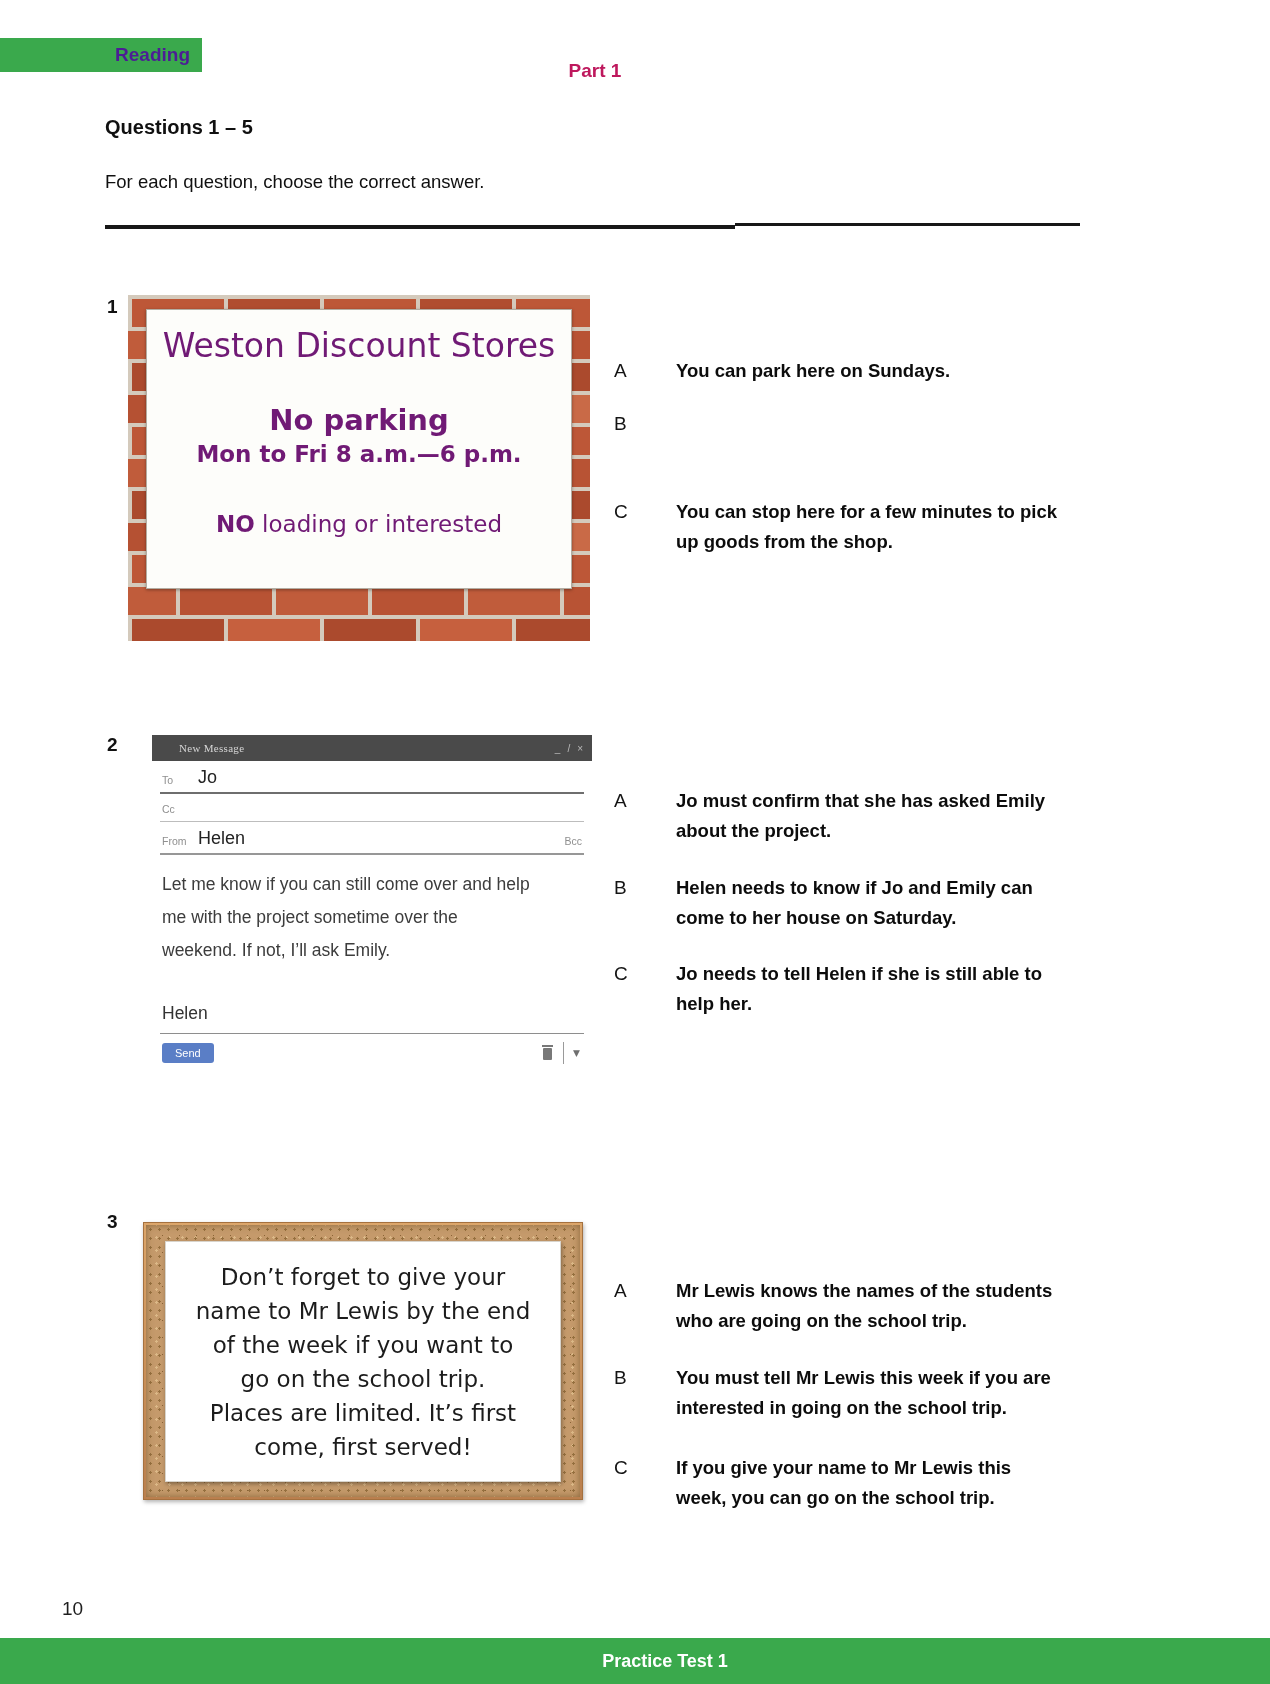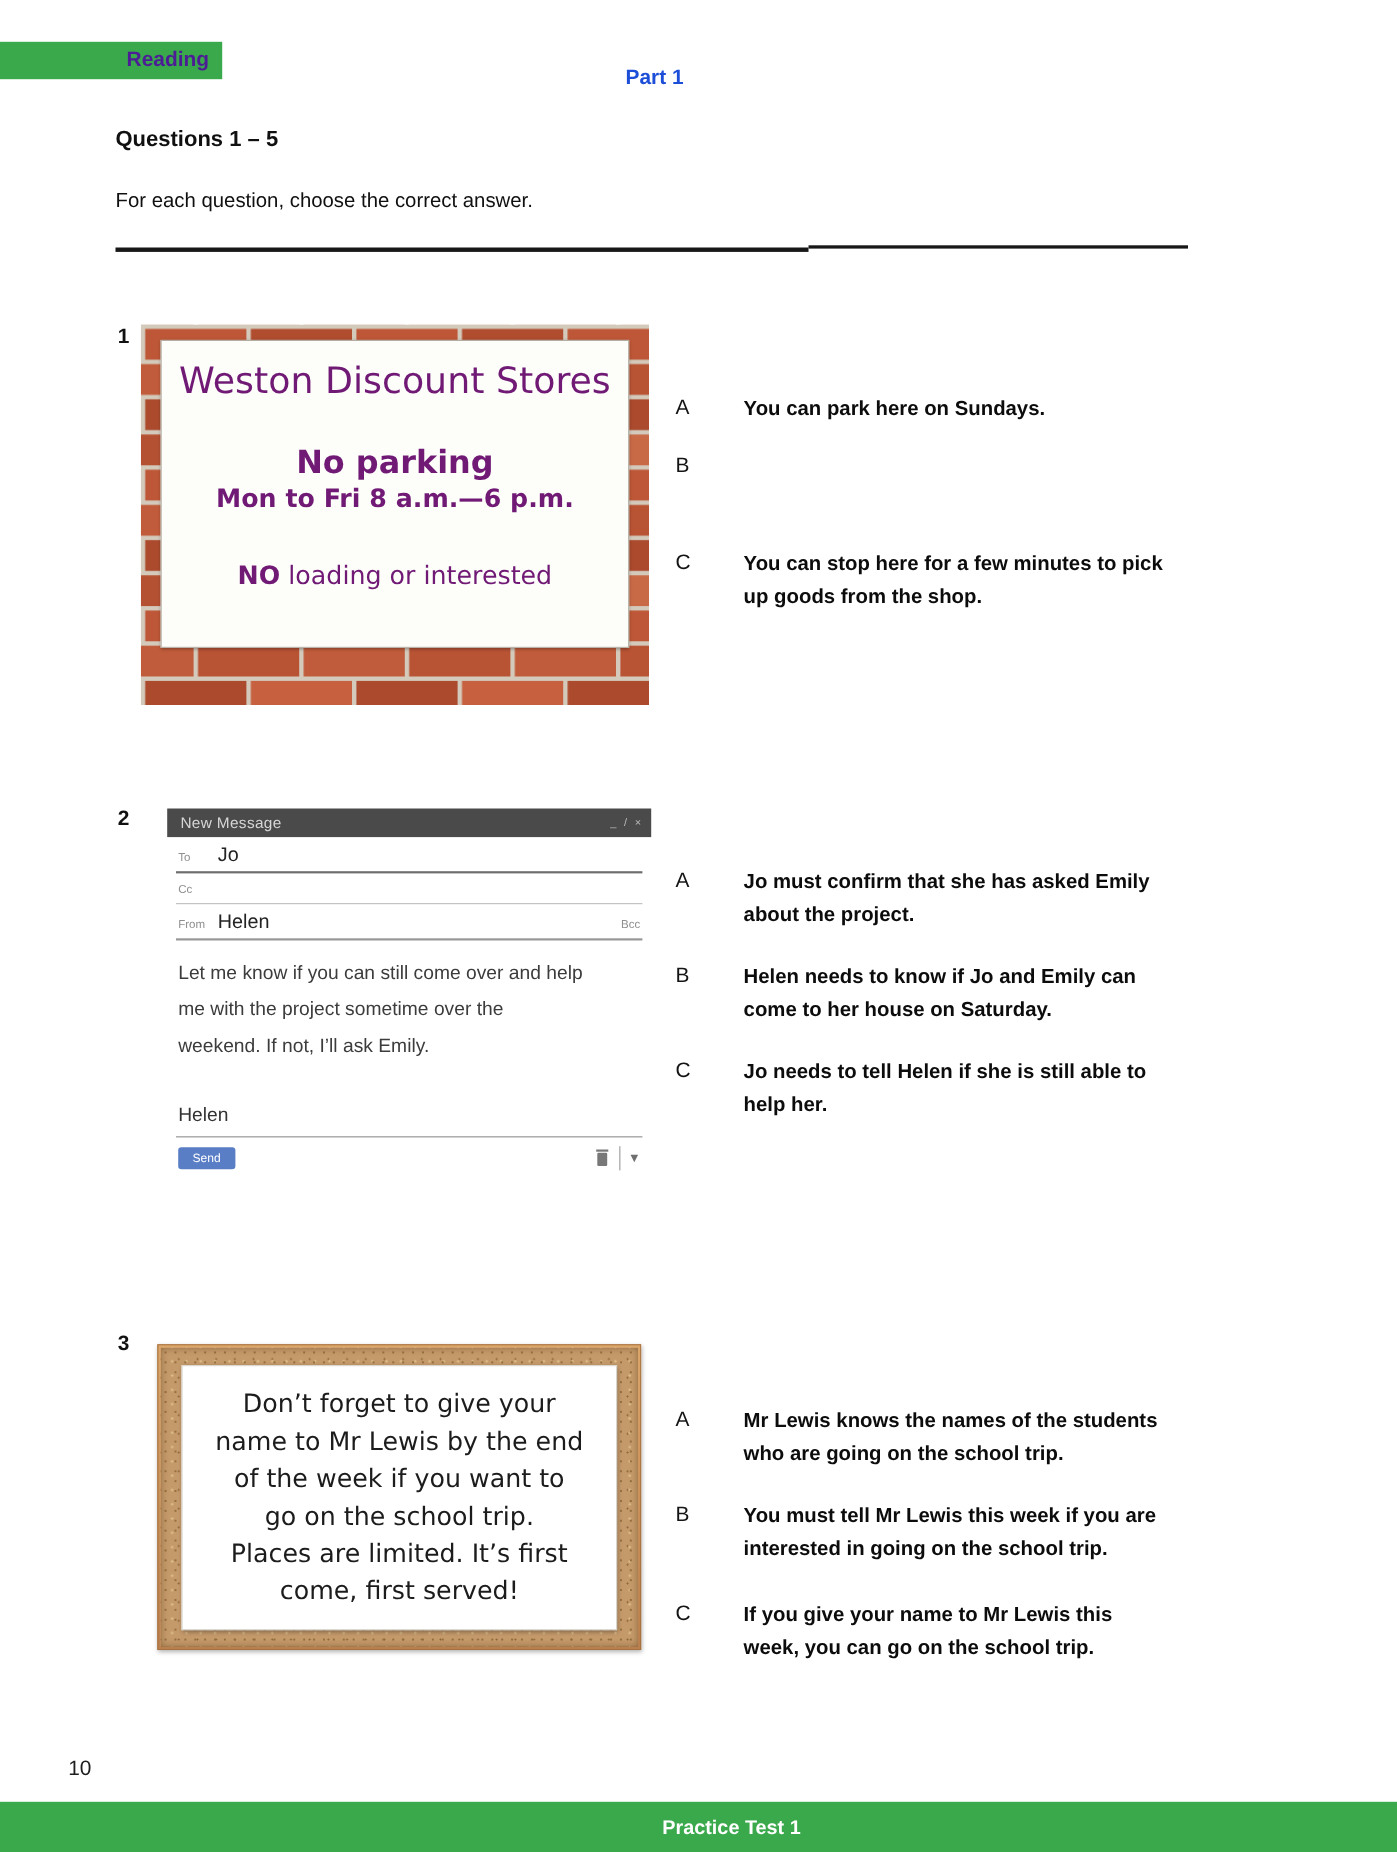--- a/index.html
+++ b/index.html
@@ -4,21 +4,21 @@
 <style>
   html,body{margin:0;padding:0;background:#ffffff;}
   #page{position:relative;width:1270px;height:1684px;background:#ffffff;overflow:hidden;
         font-family:"Liberation Sans",sans-serif;color:#111;}
   .abs{position:absolute;}
 
   
   .badge{top:38px;left:0;width:202px;height:34px;background:#3aa94c;color:#4c1d95;
          font-size:19px;font-weight:bold;line-height:34px;text-align:right;
          padding-right:12px;box-sizing:border-box;}
-  .part{top:60px;left:0;width:1190px;text-align:center;font-size:19px;font-weight:bold;color:#1d4ed8;}
+  .part{top:60px;left:0;width:1190px;text-align:center;font-size:19px;font-weight:bold;color:#be185d;}
   .qhead{top:116px;left:105px;font-size:20px;font-weight:bold;color:#101010;}
   .instr{top:171px;left:105px;font-size:18.5px;font-weight:normal;color:#101010;}
   .rule1{top:225px;left:105px;width:630px;height:4px;background:#171717;}
   .rule2{top:223px;left:735px;width:345px;height:3px;background:#171717;}
 
   .qnum{font-size:19px;font-weight:bold;color:#111;}
 
   
   .option-row{left:614px;display:flex;font-size:18.5px;line-height:30px;}
   .opt-letter{width:62px;flex:none;font-size:19px;font-weight:normal;color:#141414;}
@@ -31,21 +31,21 @@
         text-align:center;font-family:"DejaVu Sans",sans-serif;color:#701a75;}
   .sign-title{font-size:33px;margin-top:16px;}
   .sign-headline{font-size:29px;font-weight:bold;margin-top:38px;}
   .sign-hours{font-size:23px;font-weight:bold;margin-top:4px;}
   .sign-footer{font-size:23px;margin-top:44px;}
   .sign-footer b{font-weight:bold;}
 
   
   .email{left:152px;top:735px;width:440px;height:330px;background:#fff;font-family:"Liberation Sans",sans-serif;}
   .em-titlebar{height:26px;background:#4a4a4a;display:flex;align-items:center;}
-  .em-title{font-size:14px;color:#d6d6d6;padding-left:12px;letter-spacing:.3px;}
+  .em-title{font-size:11px;color:#d6d6d6;padding-left:27px;letter-spacing:.3px;font-family:Liberation Serif, serif;}
   .em-controls{margin-left:auto;padding-right:9px;display:flex;gap:7px;color:#b9b9b9;font-size:10px;}
   .em-row{display:flex;align-items:flex-end;margin:0 8px;padding:2px 2px 4px 2px;}
   .em-row.to{height:25px;border-bottom:2px solid #6e6e6e;}
   .em-row.cc{height:21px;border-bottom:1px solid #bdbdbd;}
   .em-row.from{height:25px;border-bottom:2px solid #979797;}
   .em-label{width:36px;flex:none;font-size:10.5px;color:#8f8f8f;padding-bottom:2px;}
   .em-value{font-size:18px;color:#232323;text-align:right;}
   .em-bcc{margin-left:auto;font-size:10.5px;color:#8f8f8f;padding-bottom:2px;}
   .em-body{margin:13px 10px 0 10px;font-size:17.5px;color:#3c3c3c;line-height:33px;white-space:pre-line;}
   .em-sig{margin:36px 10px 0 10px;font-size:17.5px;color:#333;}

